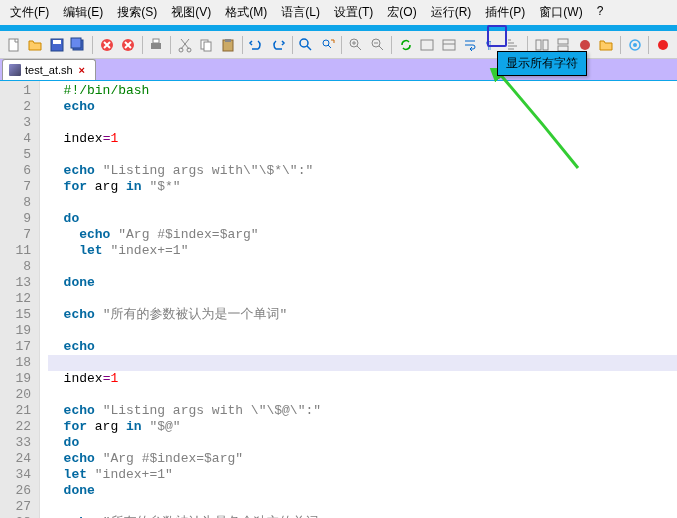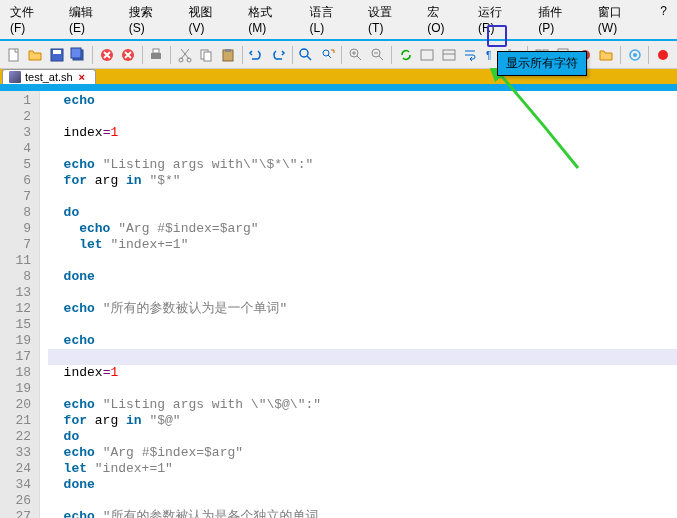--- a/index.html
+++ b/index.html
@@ -1,22 +1,22 @@
 <!DOCTYPE html>
 <html><head>
 <meta charset="utf-8">
 <style>
 *{box-sizing:border-box;margin:0;padding:0}
 body{font-family:"Microsoft YaHei",SimSun,sans-serif;font-size:12px;background:#f0f0f0;width:677px;height:518px;overflow:hidden;position:relative}
-.menubar{background:#f0f0f0;padding:2px 4px;border-bottom:2px solid #0ea5e9;display:flex;gap:14px}
+.menubar{background:#f0f0f0;padding:2px 4px;border-bottom:6px solid #0ea5e9;display:flex;gap:2px}
 .menubar span{padding:2px 6px;cursor:pointer;color:#000}
 .toolbar{background:#eee;padding:3px 4px;border-bottom:1px solid #ccc;display:flex;gap:2px;align-items:center;height:28px}
 .tbtn{width:20px;height:20px;display:inline-flex;align-items:center;justify-content:center;cursor:pointer;border:1px solid transparent;border-radius:2px}
 .tsep{width:1px;height:18px;background:#bbb;margin:0 2px}
-.tabbar{background:#eab308;display:flex;height:22px;border-bottom:7px solid #0ea5e9;padding-left:2px}
+.tabbar{background:#c4b5fd;display:flex;height:22px;border-bottom:1px solid #0ea5e9;padding-left:2px}
 .tab{background:#fff;border:1px solid #999;border-bottom:none;padding:2px 8px 2px 6px;display:flex;align-items:center;gap:4px;font-size:11px;border-top-left-radius:3px;border-top-right-radius:3px}
 .tab .icn{width:12px;height:12px;background:linear-gradient(135deg,#88c,#446);border-radius:1px}
 .tab .cls{width:10px;height:10px;color:#c00;font-weight:bold;cursor:pointer;display:flex;align-items:center;justify-content:center}
 .editor{display:flex;height:calc(100% - 72px);background:#fff;font-family:Consolas,"Courier New",monospace;font-size:13px}
 .gutter{background:#e8e8e8;color:#888;text-align:right;padding:2px 8px 2px 0;user-select:none;border-right:1px solid #ddd;min-width:40px}
 .gutter div{height:16px;line-height:16px}
 .code{flex:1;padding:2px 0 2px 8px;position:relative}
 .line{height:16px;line-height:16px;white-space:pre}
 .line.hl{background:#e8e8f8}
 .kw{color:#0369a1;font-weight:bold}
@@ -265,20 +265,21 @@
 <div>21</div>
 <div>22</div>
 <div>33</div>
 <div>24</div>
 <div>34</div>
 <div>26</div>
 <div>27</div>
 <div>28</div>
 </div>
 <div class="code">
+<div class="line">  <span class="cm">#!/bin/bash</span></div>
 <div class="line">  <span class="kw">echo</span></div>
 <div class="line"></div>
 <div class="line">  <span>index</span><span class="op">=</span><span class="num">1</span></div>
 <div class="line"></div>
 <div class="line">  <span class="kw">echo</span><span class="str"> "Listing args with\"\$*\":"</span></div>
 <div class="line">  <span class="kw">for</span><span> arg </span><span class="kw">in</span><span class="str"> "$*"</span></div>
 <div class="line"></div>
 <div class="line">  <span class="kw">do</span></div>
 <div class="line">    <span class="kw">echo</span><span class="str"> "Arg #$index=$arg"</span></div>
 <div class="line">    <span class="kw">let</span><span class="str"> "index+=1"</span></div>

